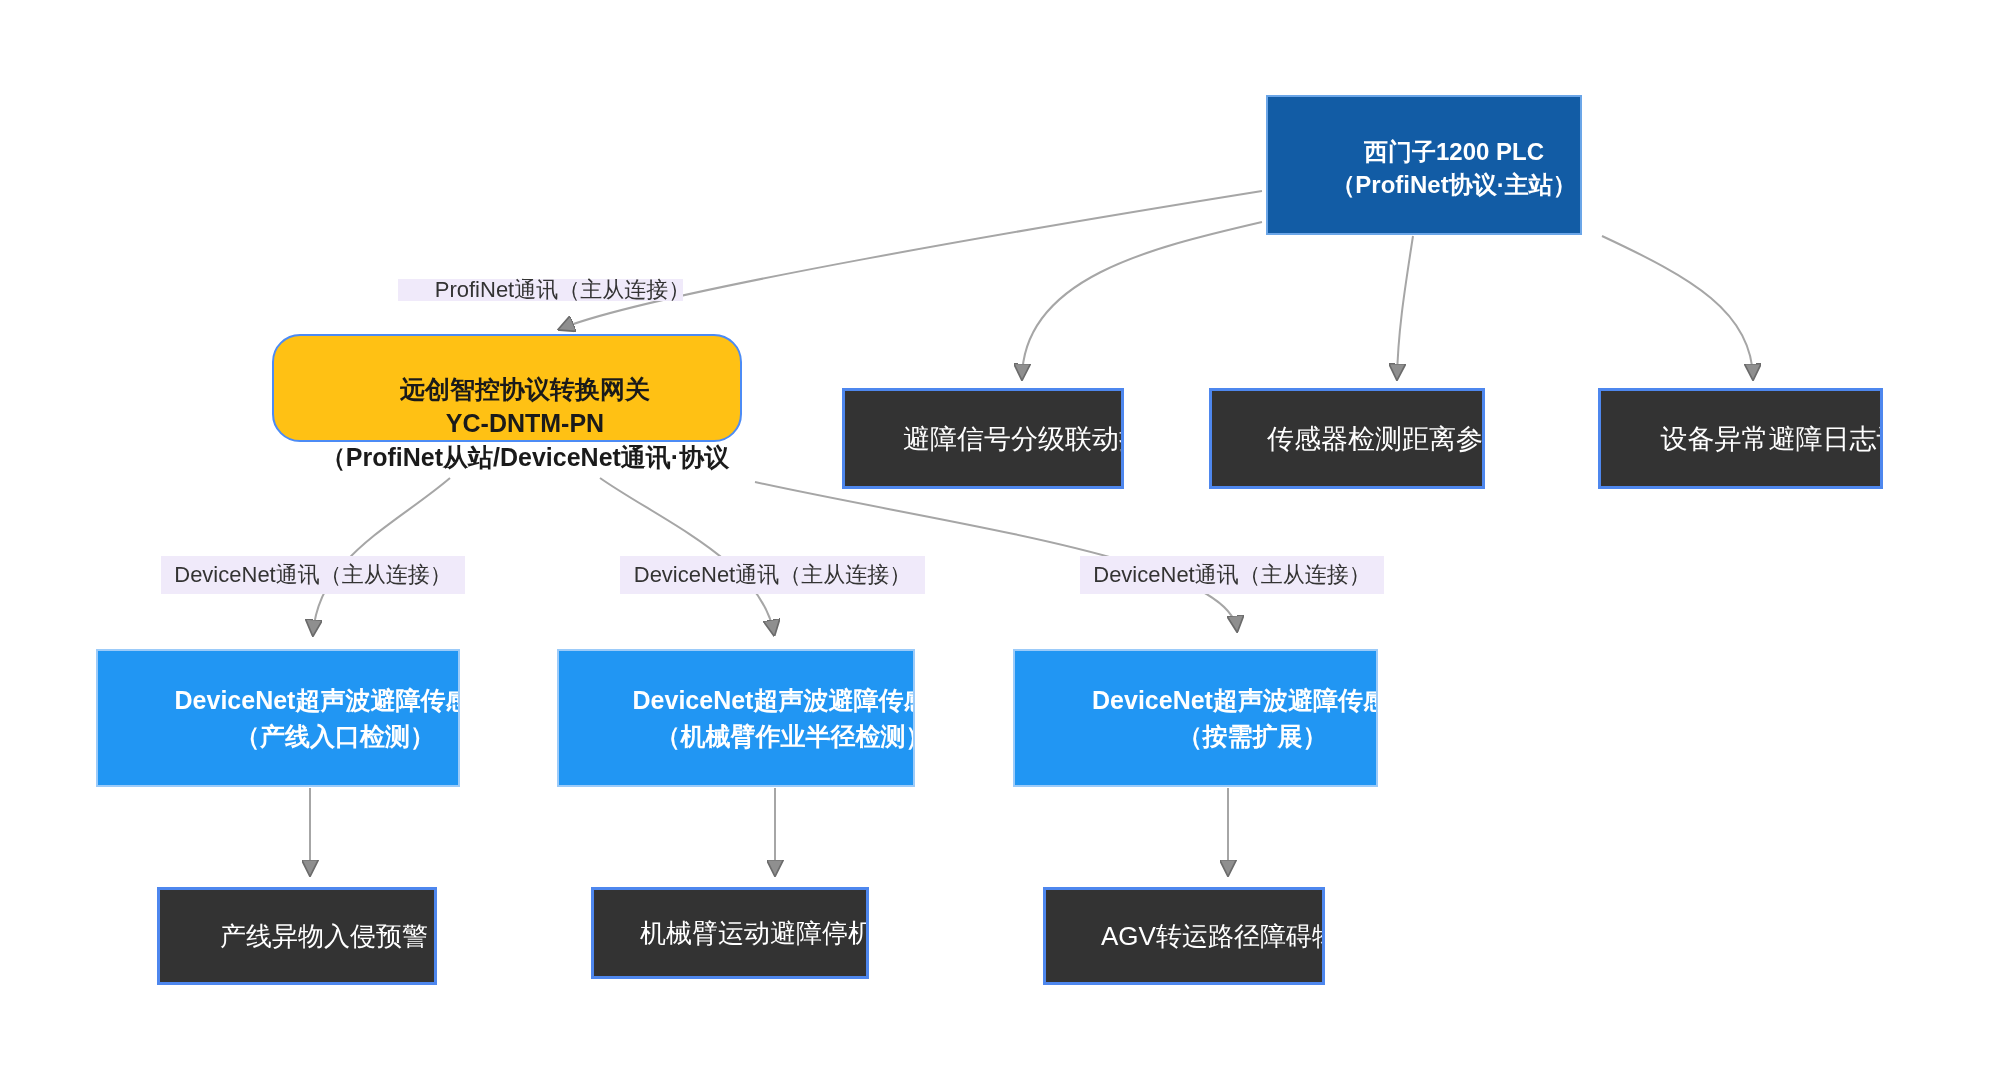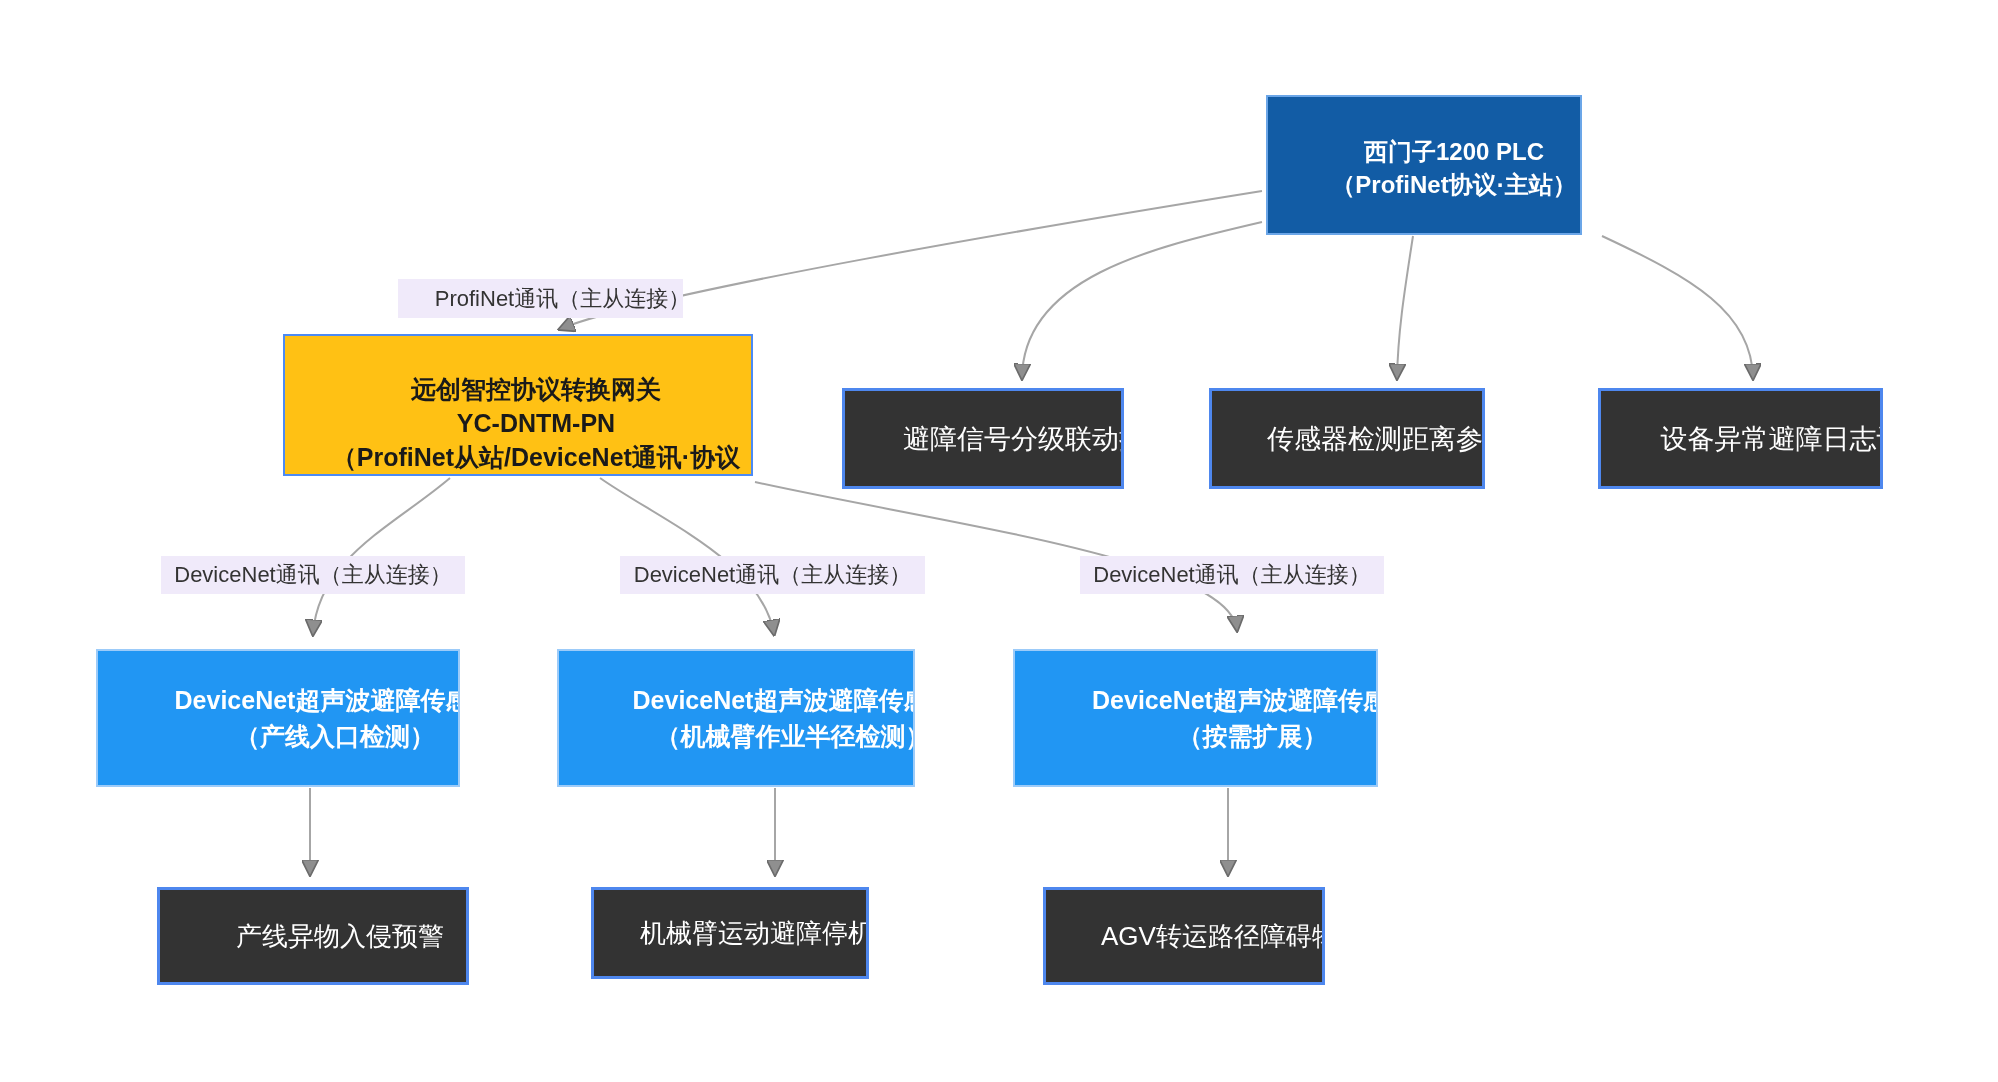--- a/index.html
+++ b/index.html
@@ -60,55 +60,55 @@
     <path class="edge-path" d="M310,788 L310,874" marker-end="url(#arrowhead)"></path>
     <path class="edge-path" d="M775,788 L775,874" marker-end="url(#arrowhead)"></path>
     <path class="edge-path" d="M1228,788 L1228,874" marker-end="url(#arrowhead)"></path>
   </svg>
 
   <div class="node plc" style="left:1266px;top:95px;width:316px;height:140px;">
     <div class="line">西门子1200 PLC</div>
     <div class="line">（ProfiNet协议·主站）</div>
   </div>
 
-  <div class="node gateway" style="left:283px;top:334px;width:470px;height:142px;">
+  <div class="node gateway" style="left:272px;top:334px;width:470px;height:108px;border-radius:28px;">
     <div class="line">远创智控协议转换网关</div>
     <div class="line">YC-DNTM-PN</div>
     <div class="line">（ProfiNet从站/DeviceNet通讯·协议</div>
   </div>
 
   <div class="node dark" style="left:842px;top:388px;width:282px;height:101px;">
     <div class="line">避障信号分级联动控制</div>
   </div>
   <div class="node dark" style="left:1209px;top:388px;width:276px;height:101px;">
     <div class="line">传感器检测距离参数标定</div>
   </div>
   <div class="node dark" style="left:1598px;top:388px;width:285px;height:101px;">
     <div class="line">设备异常避障日志记录</div>
   </div>
 
-  <div class="edge-label" style="left:398px;top:279px;width:285px;height:39px;padding-left:44px;">ProfiNet通讯（主从连接）</div>
+  <div class="edge-label" style="left:398px;top:279px;width:285px;height:22px;padding-left:44px;">ProfiNet通讯（主从连接）</div>
   <div class="edge-label" style="left:161px;top:556px;width:304px;height:38px;">DeviceNet通讯（主从连接）</div>
   <div class="edge-label" style="left:620px;top:556px;width:305px;height:38px;">DeviceNet通讯（主从连接）</div>
   <div class="edge-label" style="left:1080px;top:556px;width:304px;height:38px;">DeviceNet通讯（主从连接）</div>
 
   <div class="node sensor" style="left:96px;top:649px;width:364px;height:138px;">
     <div class="line">DeviceNet超声波避障传感器</div>
     <div class="line">（产线入口检测）</div>
   </div>
   <div class="node sensor" style="left:557px;top:649px;width:358px;height:138px;">
     <div class="line">DeviceNet超声波避障传感器</div>
     <div class="line">（机械臂作业半径检测）</div>
   </div>
   <div class="node sensor" style="left:1013px;top:649px;width:365px;height:138px;">
     <div class="line">DeviceNet超声波避障传感器</div>
     <div class="line">（按需扩展）</div>
   </div>
 
-  <div class="node dark bottom bottom-sm" style="left:157px;top:887px;width:312px;height:98px;">
+  <div class="node dark bottom bottom-sm" style="left:157px;top:887px;width:280px;height:98px;">
     <div class="line">产线异物入侵预警</div>
   </div>
   <div class="node dark bottom bottom-sm" style="left:591px;top:887px;width:278px;height:92px;">
     <div class="line">机械臂运动避障停机</div>
   </div>
   <div class="node dark bottom" style="left:1043px;top:887px;width:282px;height:98px;">
     <div class="line">AGV转运路径障碍物检测</div>
   </div>
 
 </div>

